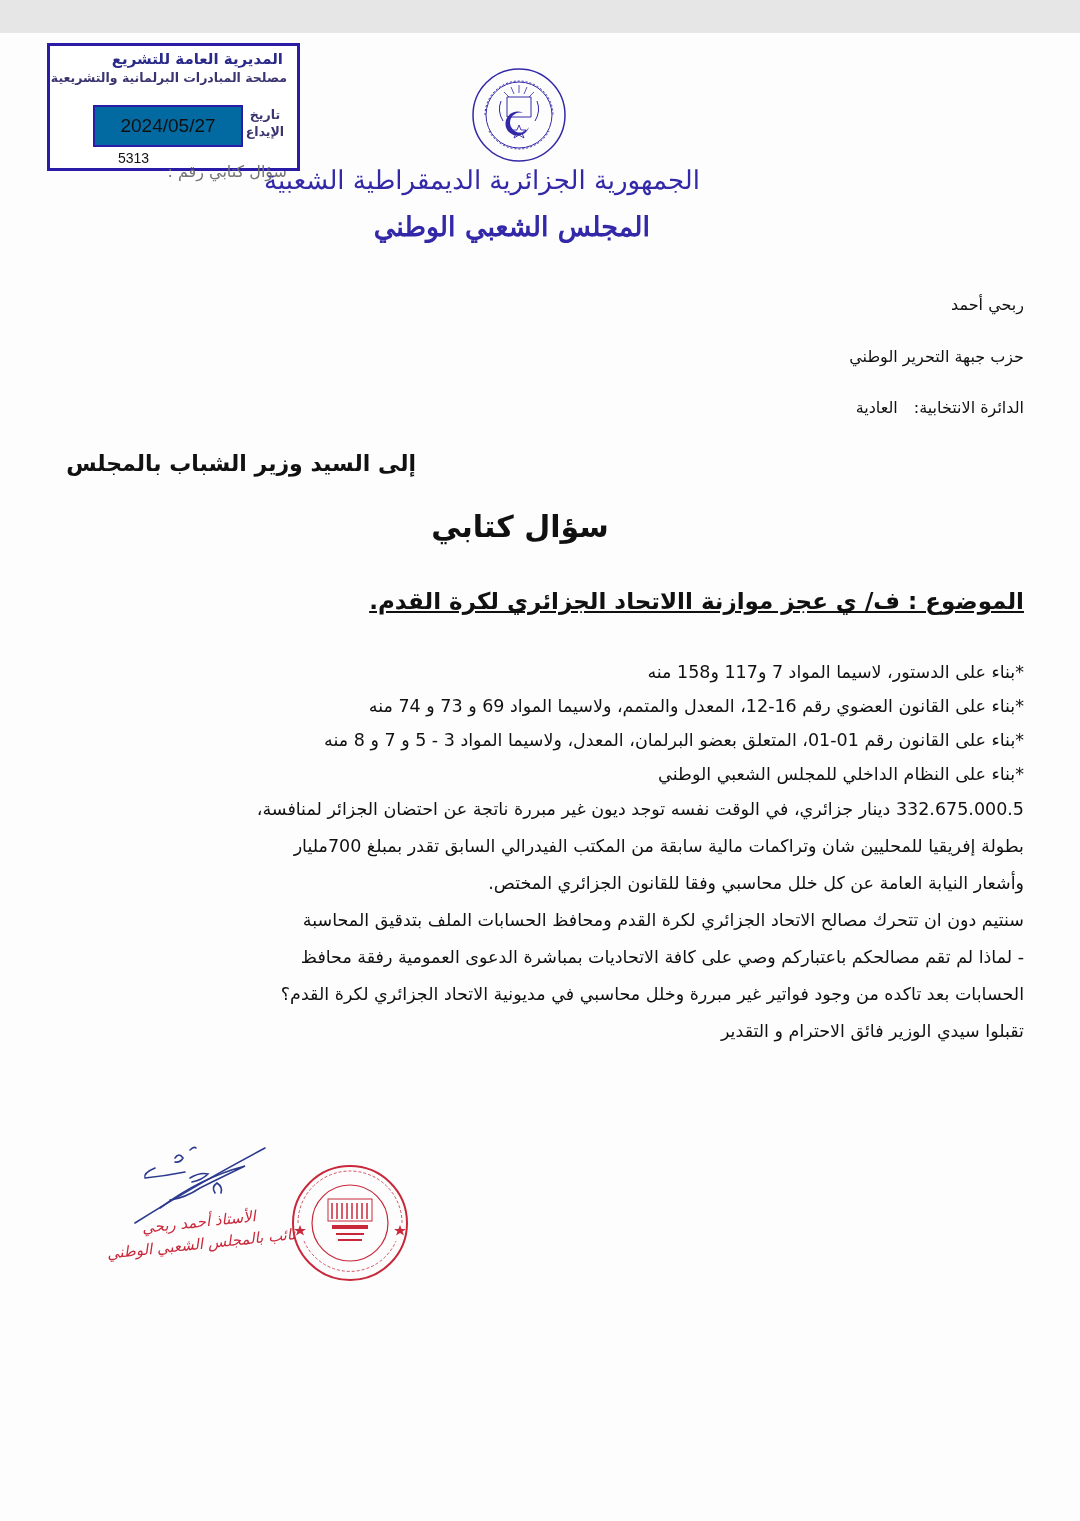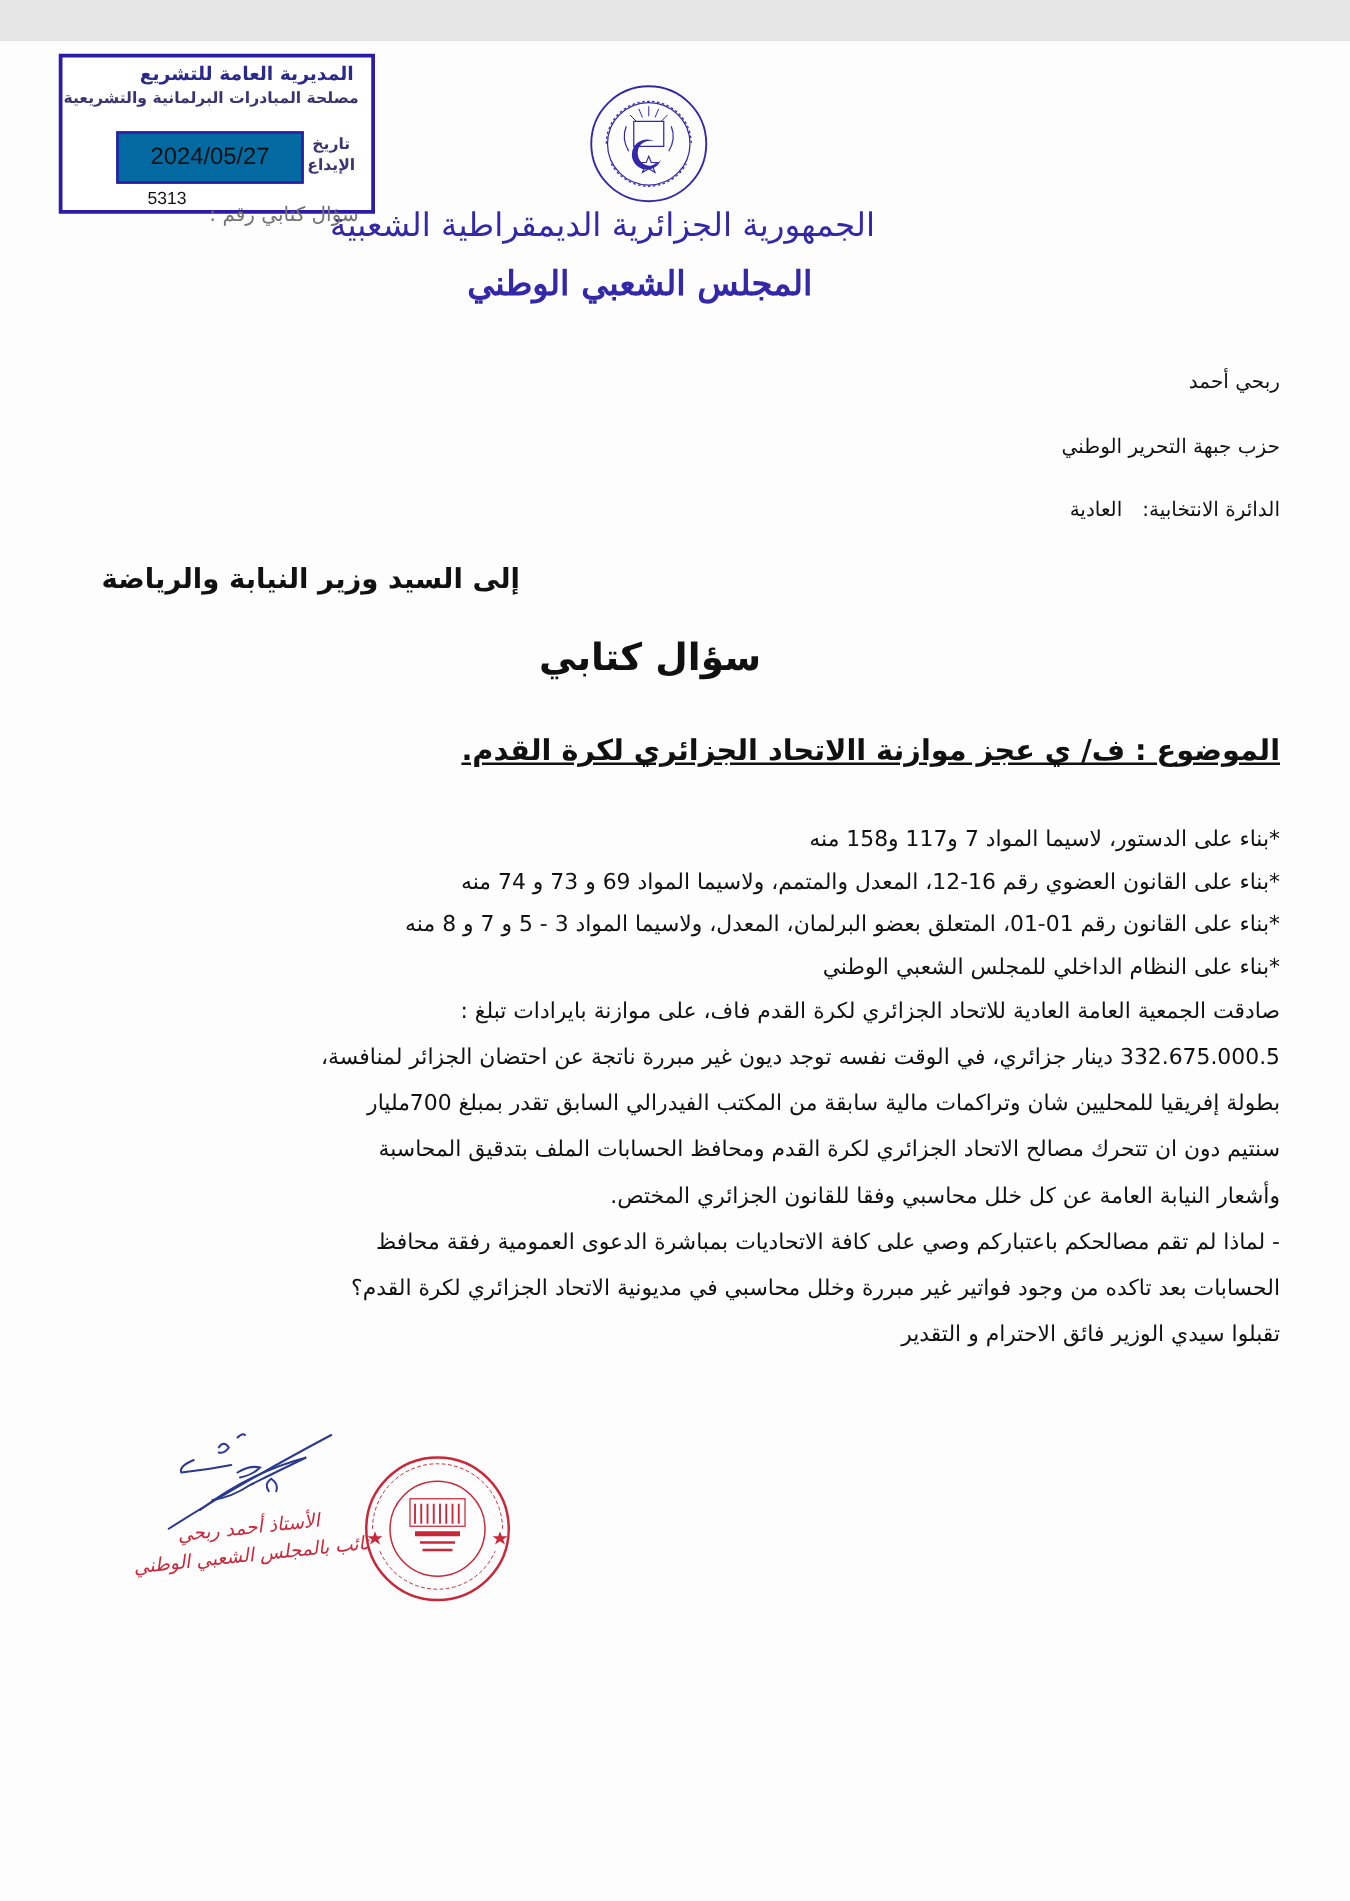--- a/index.html
+++ b/index.html
@@ -102,37 +102,36 @@
 
   <div class="hdr-republic">الجمهورية الجزائرية الديمقراطية الشعبية</div>
   <div class="hdr-assembly">المجلس الشعبي الوطني</div>
 
   <div class="sender" style="top:262px;">ربحي أحمد</div>
   <div class="sender" style="top:314px;">حزب جبهة التحرير الوطني</div>
   <div class="sender" style="top:365px;">
     <span class="lbl">الدائرة الانتخابية:</span><span>العادية</span>
   </div>
 
-  <div class="addressee">إلى السيد وزير النيابة والرياضة</div>
+  <div class="addressee">إلى السيد وزير الشباب بالمجلس</div>
   <div class="doc-title">سؤال كتابي</div>
   <div class="subject">الموضوع : ف/ ي عجز موازنة االاتحاد الجزائري لكرة القدم.</div>
 
   <div class="body-text">
     <div class="basis">
       <p>*بناء على الدستور، لاسيما المواد 7 و117 و158 منه</p>
       <p>*بناء على القانون العضوي رقم 16-12، المعدل والمتمم، ولاسيما المواد 69 و 73 و 74 منه</p>
       <p>*بناء على القانون رقم 01-01، المتعلق بعضو البرلمان، المعدل، ولاسيما المواد 3 - 5 و 7 و 8 منه</p>
       <p>*بناء على النظام الداخلي للمجلس الشعبي الوطني</p>
     </div>
     <div class="para">
-      <p>صادقت الجمعية العامة العادية للاتحاد الجزائري لكرة القدم فاف، على موازنة بايرادات تبلغ :</p>
       <p>332.675.000.5 دينار جزائري، في الوقت نفسه توجد ديون غير مبررة ناتجة عن احتضان الجزائر لمنافسة،</p>
       <p>بطولة إفريقيا للمحليين شان وتراكمات مالية سابقة من المكتب الفيدرالي السابق تقدر بمبلغ 700مليار</p>
+      <p>وأشعار النيابة العامة عن كل خلل محاسبي وفقا للقانون الجزائري المختص.</p>
       <p>سنتيم دون ان تتحرك مصالح الاتحاد الجزائري لكرة القدم ومحافظ الحسابات الملف بتدقيق المحاسبة</p>
-      <p>وأشعار النيابة العامة عن كل خلل محاسبي وفقا للقانون الجزائري المختص.</p>
       <p>- لماذا لم تقم مصالحكم باعتباركم وصي على كافة الاتحاديات بمباشرة الدعوى العمومية رفقة محافظ</p>
       <p>الحسابات بعد تاكده من وجود فواتير غير مبررة وخلل محاسبي في مديونية الاتحاد الجزائري لكرة القدم؟</p>
       <p>تقبلوا سيدي الوزير فائق الاحترام و التقدير</p>
     </div>
   </div>
 
   <svg class="signature" viewBox="0 0 140 90">
     <g fill="none" stroke="#2b3a8f" stroke-width="1.6" stroke-linecap="round">
       <path d="M25 30 q-12 5 -10 10 q20 -2 40 -6"></path>
       <path d="M45 20 q4 -6 8 0 q-3 5 -8 4"></path>

